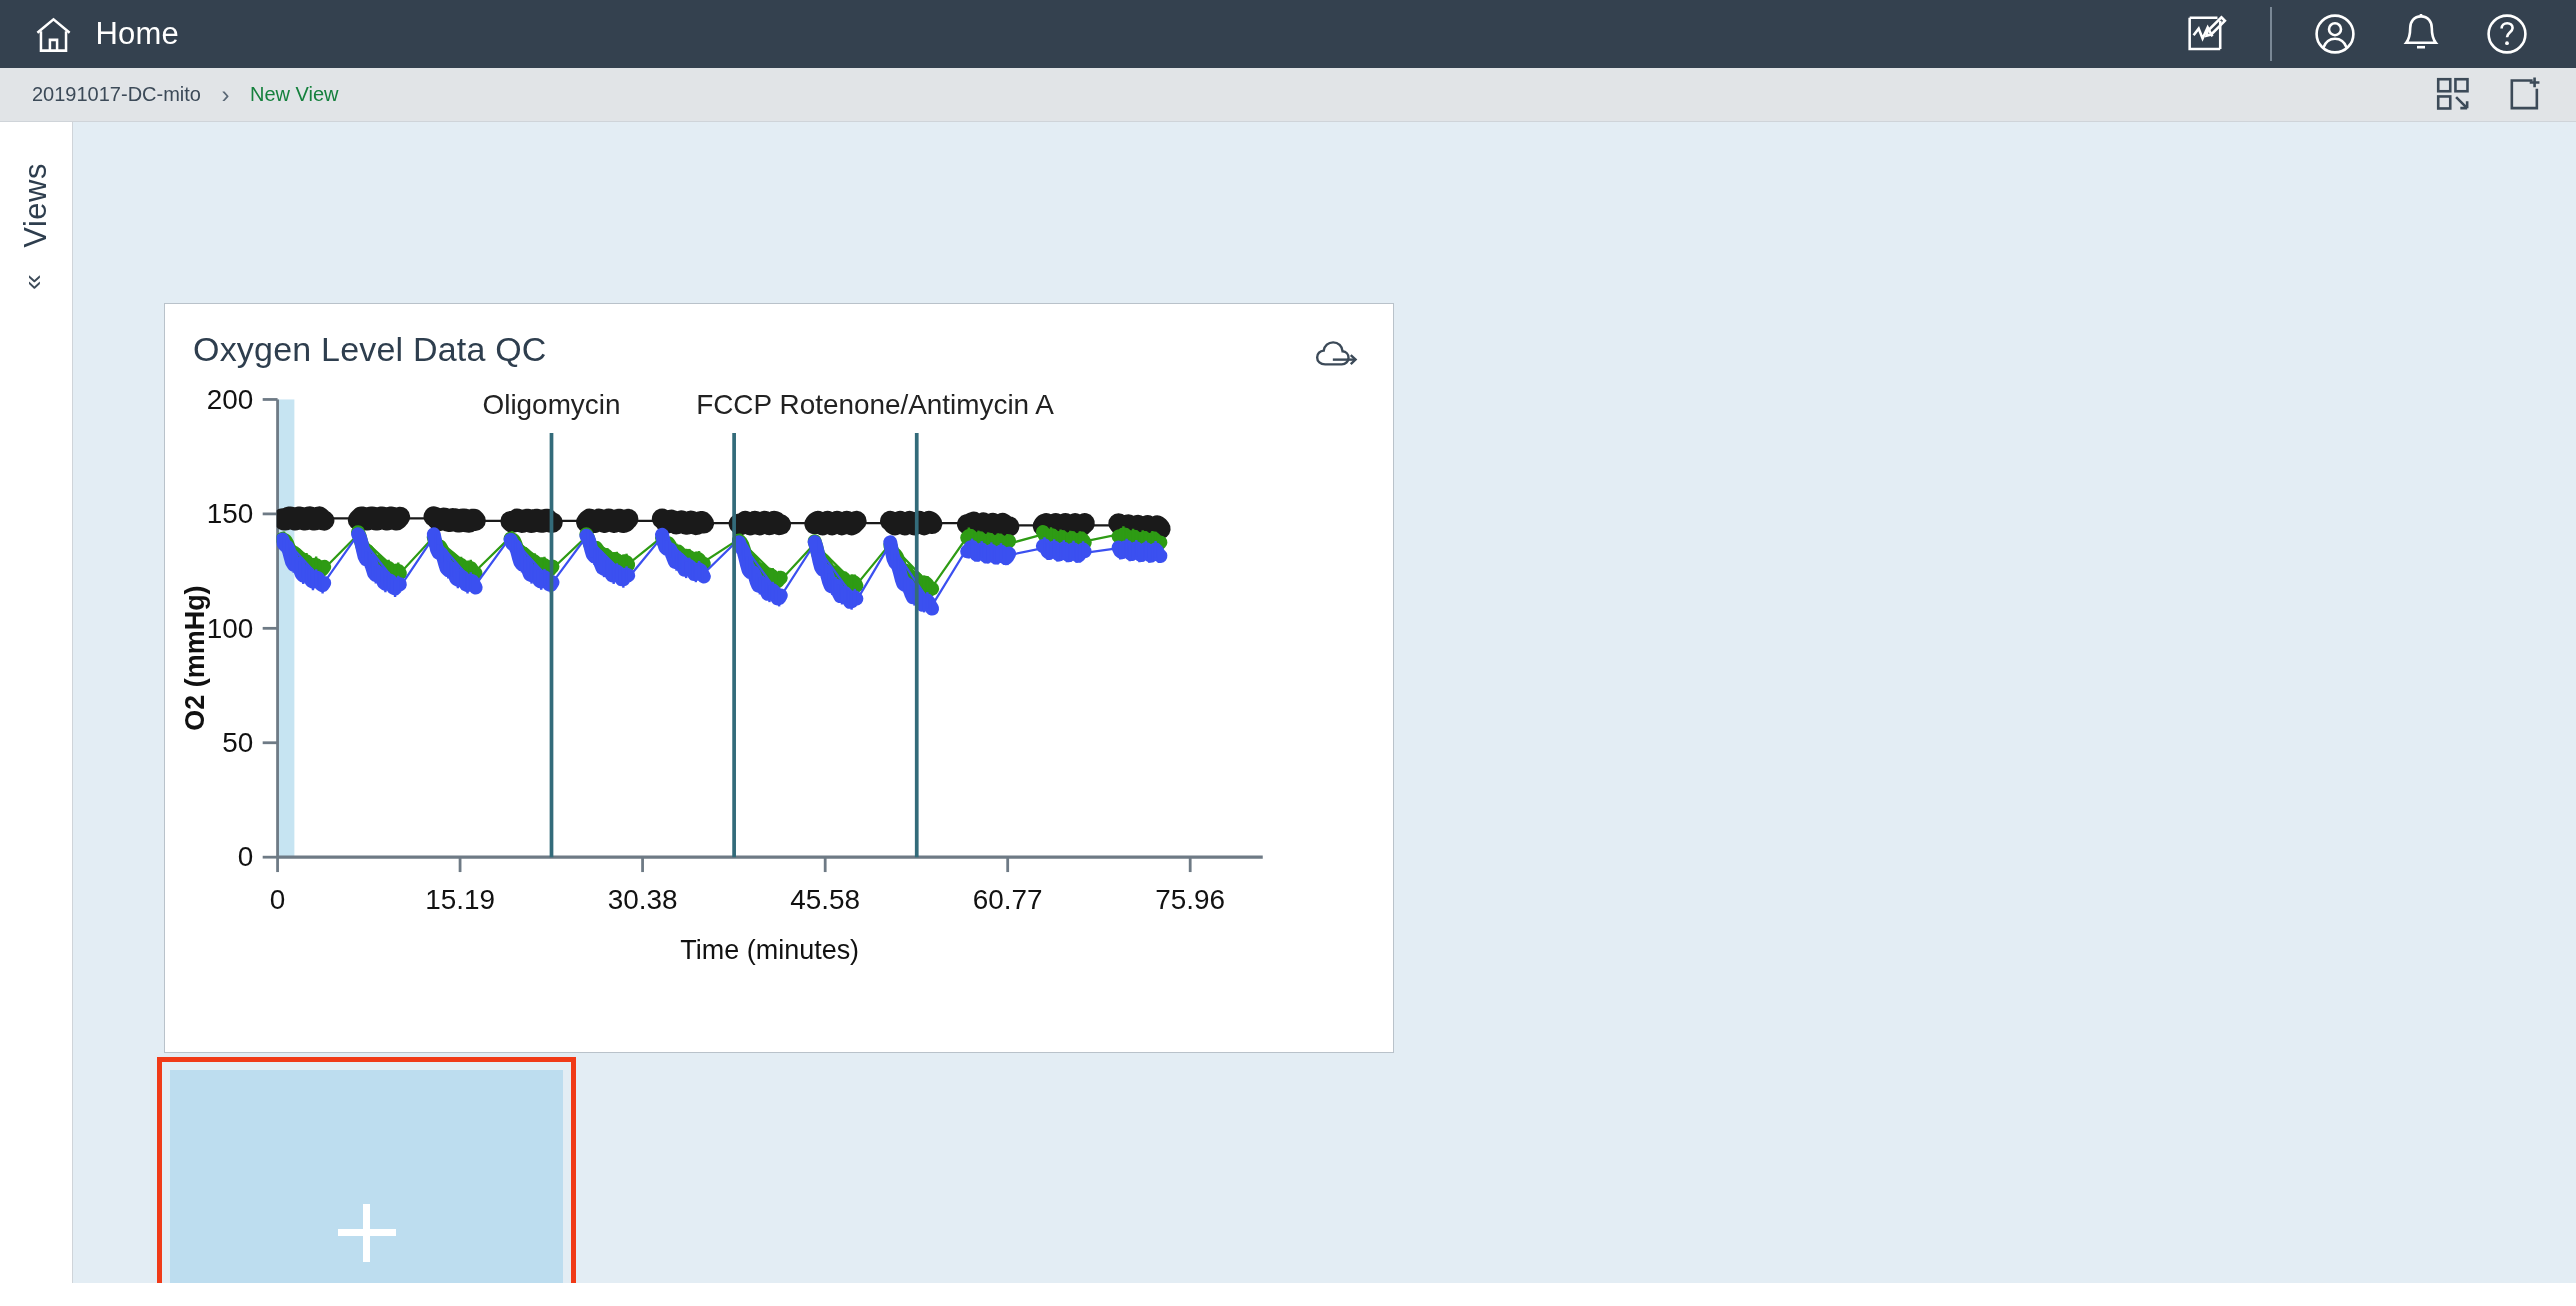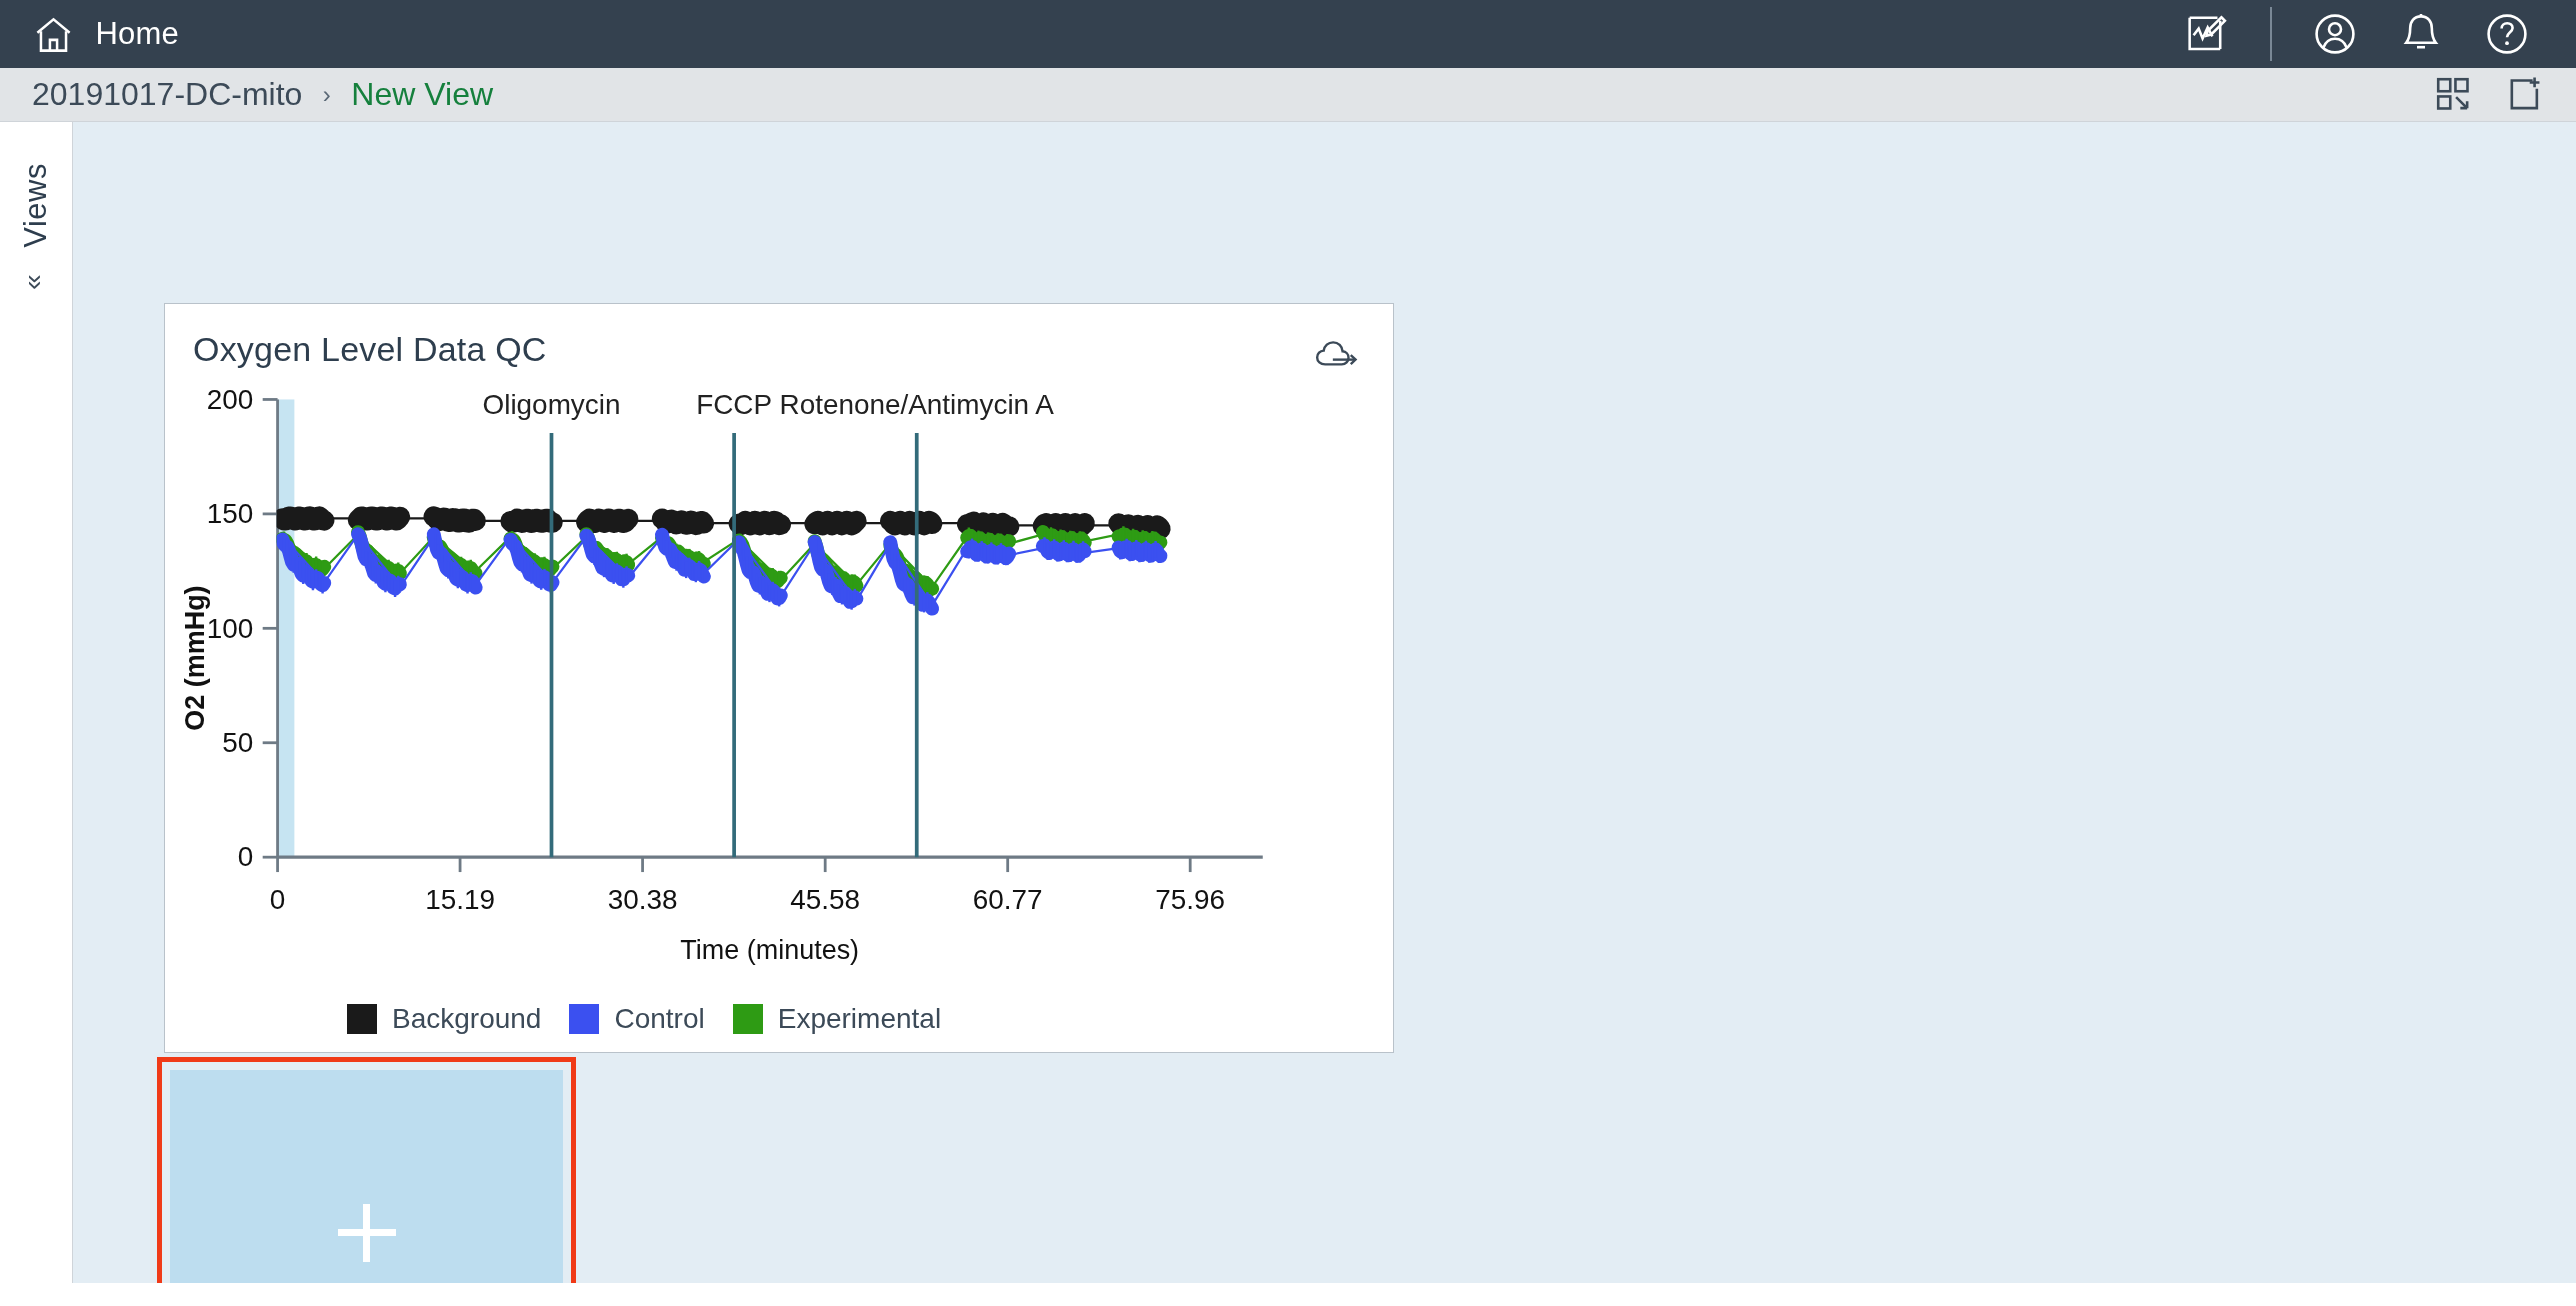--- a/index.html
+++ b/index.html
@@ -43,21 +43,21 @@
 
   
   #crumbbar {
     height: 54px;
     background: #E1E4E7;
     display: flex; align-items: center;
     padding: 0 32px 0 32px;
     border-bottom: 0.9px solid #cfd4d9;
   }
   .crumb {
-    font-size: 32px; color: #3C4A58; cursor: pointer; white-space: nowrap;
+    font-size: 20px; color: #3C4A58; cursor: pointer; white-space: nowrap;
   }
   .crumb.current { color: #15803d; }
   .crumb-sep {
     margin: 0 20.5px; color: #5A6876; font-size: 24px; line-height: 1;
   }
   #crumbbar .spacer { flex: 1; }
   #crumb-actions { display: flex; align-items: center; gap: 32px; }
   .crumb-icon-btn { cursor: pointer; display: flex; align-items: center; }
 
   
@@ -665,34 +665,20 @@
             <text x="611.7560975609756" y="38" text-anchor="middle" font-family="Liberation Sans, sans-serif" font-size="30" fill="#222222">FCCP</text>
             <line x1="808.0585365853659" y1="58" x2="808.0585365853659" y2="514" stroke="#336B7A" stroke-width="4"></line>
             <text x="808.0585365853659" y="38" text-anchor="middle" font-family="Liberation Sans, sans-serif" font-size="30" fill="#222222">Rotenone/Antimycin A</text>
           </g>
 
         <text id="ylabel-text" x="42" y="300" transform="rotate(-90 42 300)" text-anchor="middle" font-family="Liberation Sans, sans-serif" font-size="29" font-weight="bold" fill="#111111">O2 (mmHg)</text>
 
         <text id="xlabel-text" x="650" y="624" text-anchor="middle" font-family="Liberation Sans, sans-serif" font-size="29" fill="#111111">Time (minutes)</text>
       </svg>
 
-      <div id="legend">
-        <div class="legend-item">
-          <span class="legend-swatch" style="background:#1A1A1A"></span>
-          <span class="legend-text">Background</span>
-        </div>
-        <div class="legend-item">
-          <span class="legend-swatch" style="background:#3B50F0"></span>
-          <span class="legend-text">Control</span>
-        </div>
-        <div class="legend-item">
-          <span class="legend-swatch" style="background:#2E9B14"></span>
-          <span class="legend-text">Experimental</span>
-        </div>
-      </div>
     </div>
 
     <div id="add-view-tile">
       <div id="add-view-inner">
         <div id="add-view-plus"></div>
       </div>
     </div>
 
   </div>
 </div>

